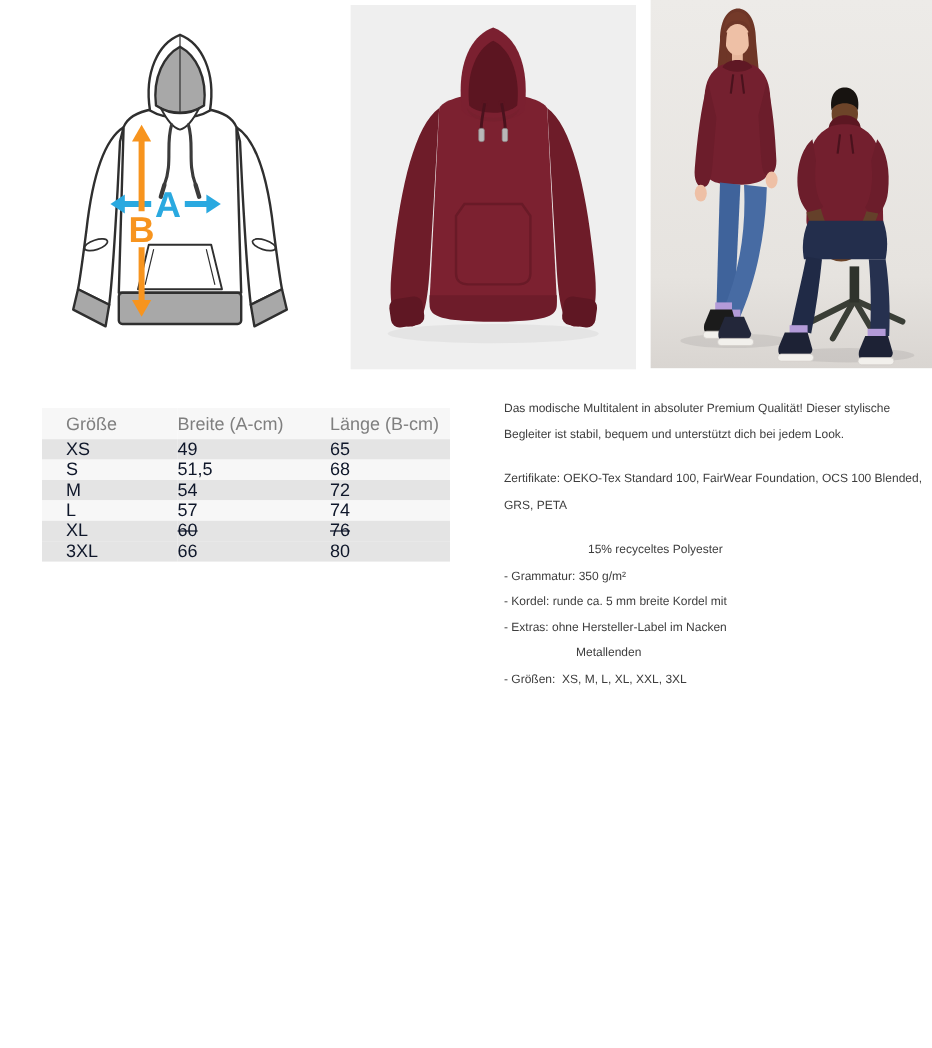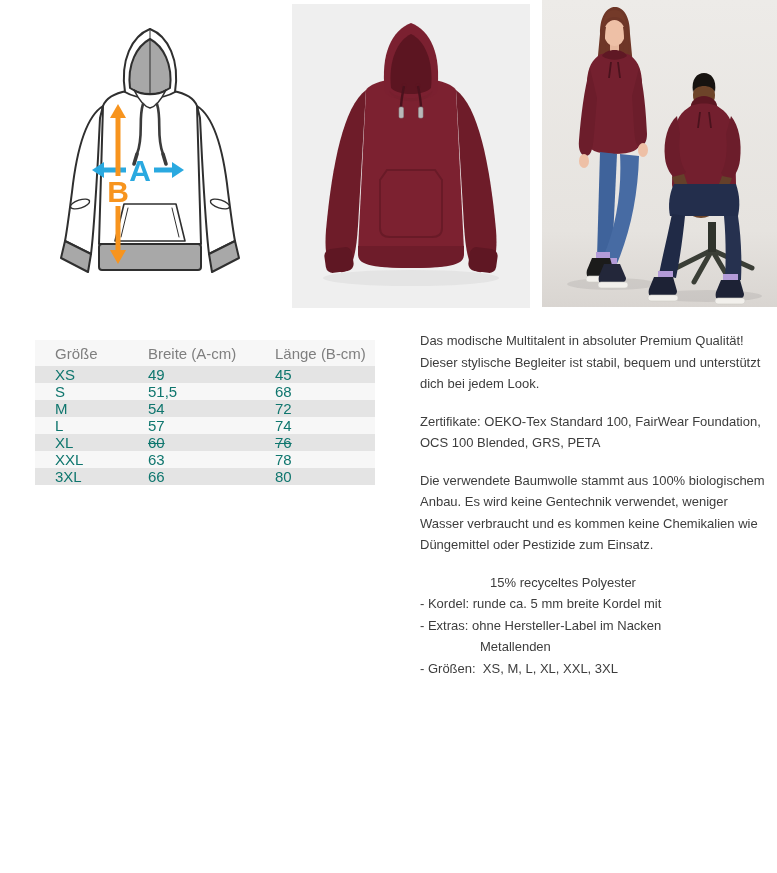--- a/index.html
+++ b/index.html
@@ -8,31 +8,31 @@
   .panel{position:absolute;}
   #panel-diagram{left:30px;top:8px;width:240px;height:300px;}
   #panel-product{left:292px;top:4px;width:238px;height:304px;}
   #panel-models{left:542px;top:0;width:235px;height:307px;}
   .panel svg{display:block;width:100%;height:100%;}
 
   
   .size-table{position:absolute;left:35px;top:340px;width:340px;border-collapse:collapse;
               font-size:15px;table-layout:fixed;}
   .size-table th{font-weight:400;color:#7f7f7f;text-align:left;height:26px;background:#f7f7f7;padding:0;}
-  .size-table td{color:#0f766e;height:16px;padding:0;}
+  .size-table td{color:#0f172a;height:16px;padding:0;}
   .size-table th:first-child,.size-table td:first-child{padding-left:20px;width:93px;}
   .size-table th:nth-child(2),.size-table td:nth-child(2){width:127px;margin-top:12px;}
   .size-table th:nth-child(3),.size-table td:nth-child(3){width:100px;}
   .row-dark{background:#e4e4e4;}
   .row-light{background:#f7f7f7;}
   .struck{text-decoration:line-through;}
 
   .tolerance{position:absolute;left:36px;top:578px;font-size:15.5px;color:#3d3d3d;}
 
-  .description{position:absolute;left:420px;top:330px;width:352px;font-size:13px;
+  .description{position:absolute;left:420px;top:330px;width:352px;font-size:10px;
                line-height:21.5px;color:#3d3d3d;}
   .description p{margin:0 0 16px 0;}
   .detail-line{white-space:pre-wrap;}
   .indent-0{padding-left:0;}
   .indent-1{padding-left:70px;}
   .indent-2{padding-left:60px;}
 </style>
 </head>
 <body>
 
@@ -207,21 +207,21 @@
       <tr>
         <th>Größe</th>
         <th>Breite (A-cm)</th>
         <th>Länge (B-cm)</th>
       </tr>
     </thead>
     <tbody>
         <tr class="row-dark">
           <td><span>XS</span></td>
           <td><span>49</span></td>
-          <td><span>45</span></td>
+          <td><span>65</span></td>
         </tr>
         <tr class="row-light">
           <td><span>S</span></td>
           <td><span>51,5</span></td>
           <td><span>68</span></td>
         </tr>
         <tr class="row-dark">
           <td><span>M</span></td>
           <td><span>54</span></td>
           <td><span>72</span></td>
@@ -229,40 +229,35 @@
         <tr class="row-light">
           <td><span>L</span></td>
           <td><span>57</span></td>
           <td><span>74</span></td>
         </tr>
         <tr class="row-dark">
           <td><span>XL</span></td>
           <td><span class="struck">60</span></td>
           <td><span class="struck">76</span></td>
         </tr>
-        <tr class="row-light">
-          <td><span>XXL</span></td>
-          <td><span>63</span></td>
-          <td><span>78</span></td>
-        </tr>
         <tr class="row-dark">
           <td><span>3XL</span></td>
           <td><span>66</span></td>
           <td><span>80</span></td>
         </tr>
       </tbody>
   </table>
 
 
   <div class="description">
     <p>Das modische Multitalent in absoluter Premium Qualität! Dieser stylische Begleiter ist stabil, bequem und unterstützt dich bei jedem Look.</p>
     <p>Zertifikate: OEKO-Tex Standard 100, FairWear Foundation, OCS 100 Blended, GRS, PETA</p>
-    <p>Die verwendete Baumwolle stammt aus 100% biologischem Anbau. Es wird keine Gentechnik verwendet, weniger Wasser verbraucht und es kommen keine Chemikalien wie Düngemittel oder Pestizide zum Einsatz.</p>
     <div>
         <div class="detail-line indent-1">15% recyceltes Polyester</div>
+        <div class="detail-line indent-0">- Grammatur: 350 g/m²</div>
         <div class="detail-line indent-0">- Kordel: runde ca. 5 mm breite Kordel mit</div>
         <div class="detail-line indent-0">- Extras: ohne Hersteller-Label im Nacken</div>
         <div class="detail-line indent-2">Metallenden</div>
         <div class="detail-line indent-0">- Größen:  XS, M, L, XL, XXL, 3XL</div>
       </div>
   </div>
 
 </div>
 
 </body></html>

